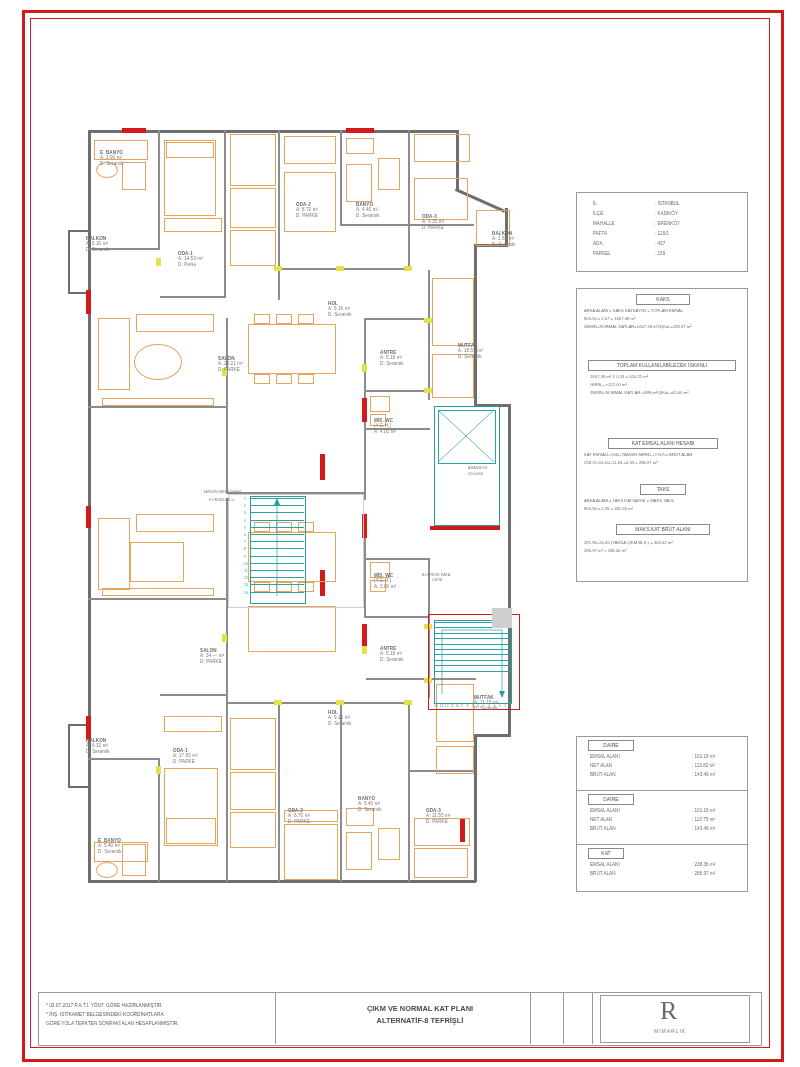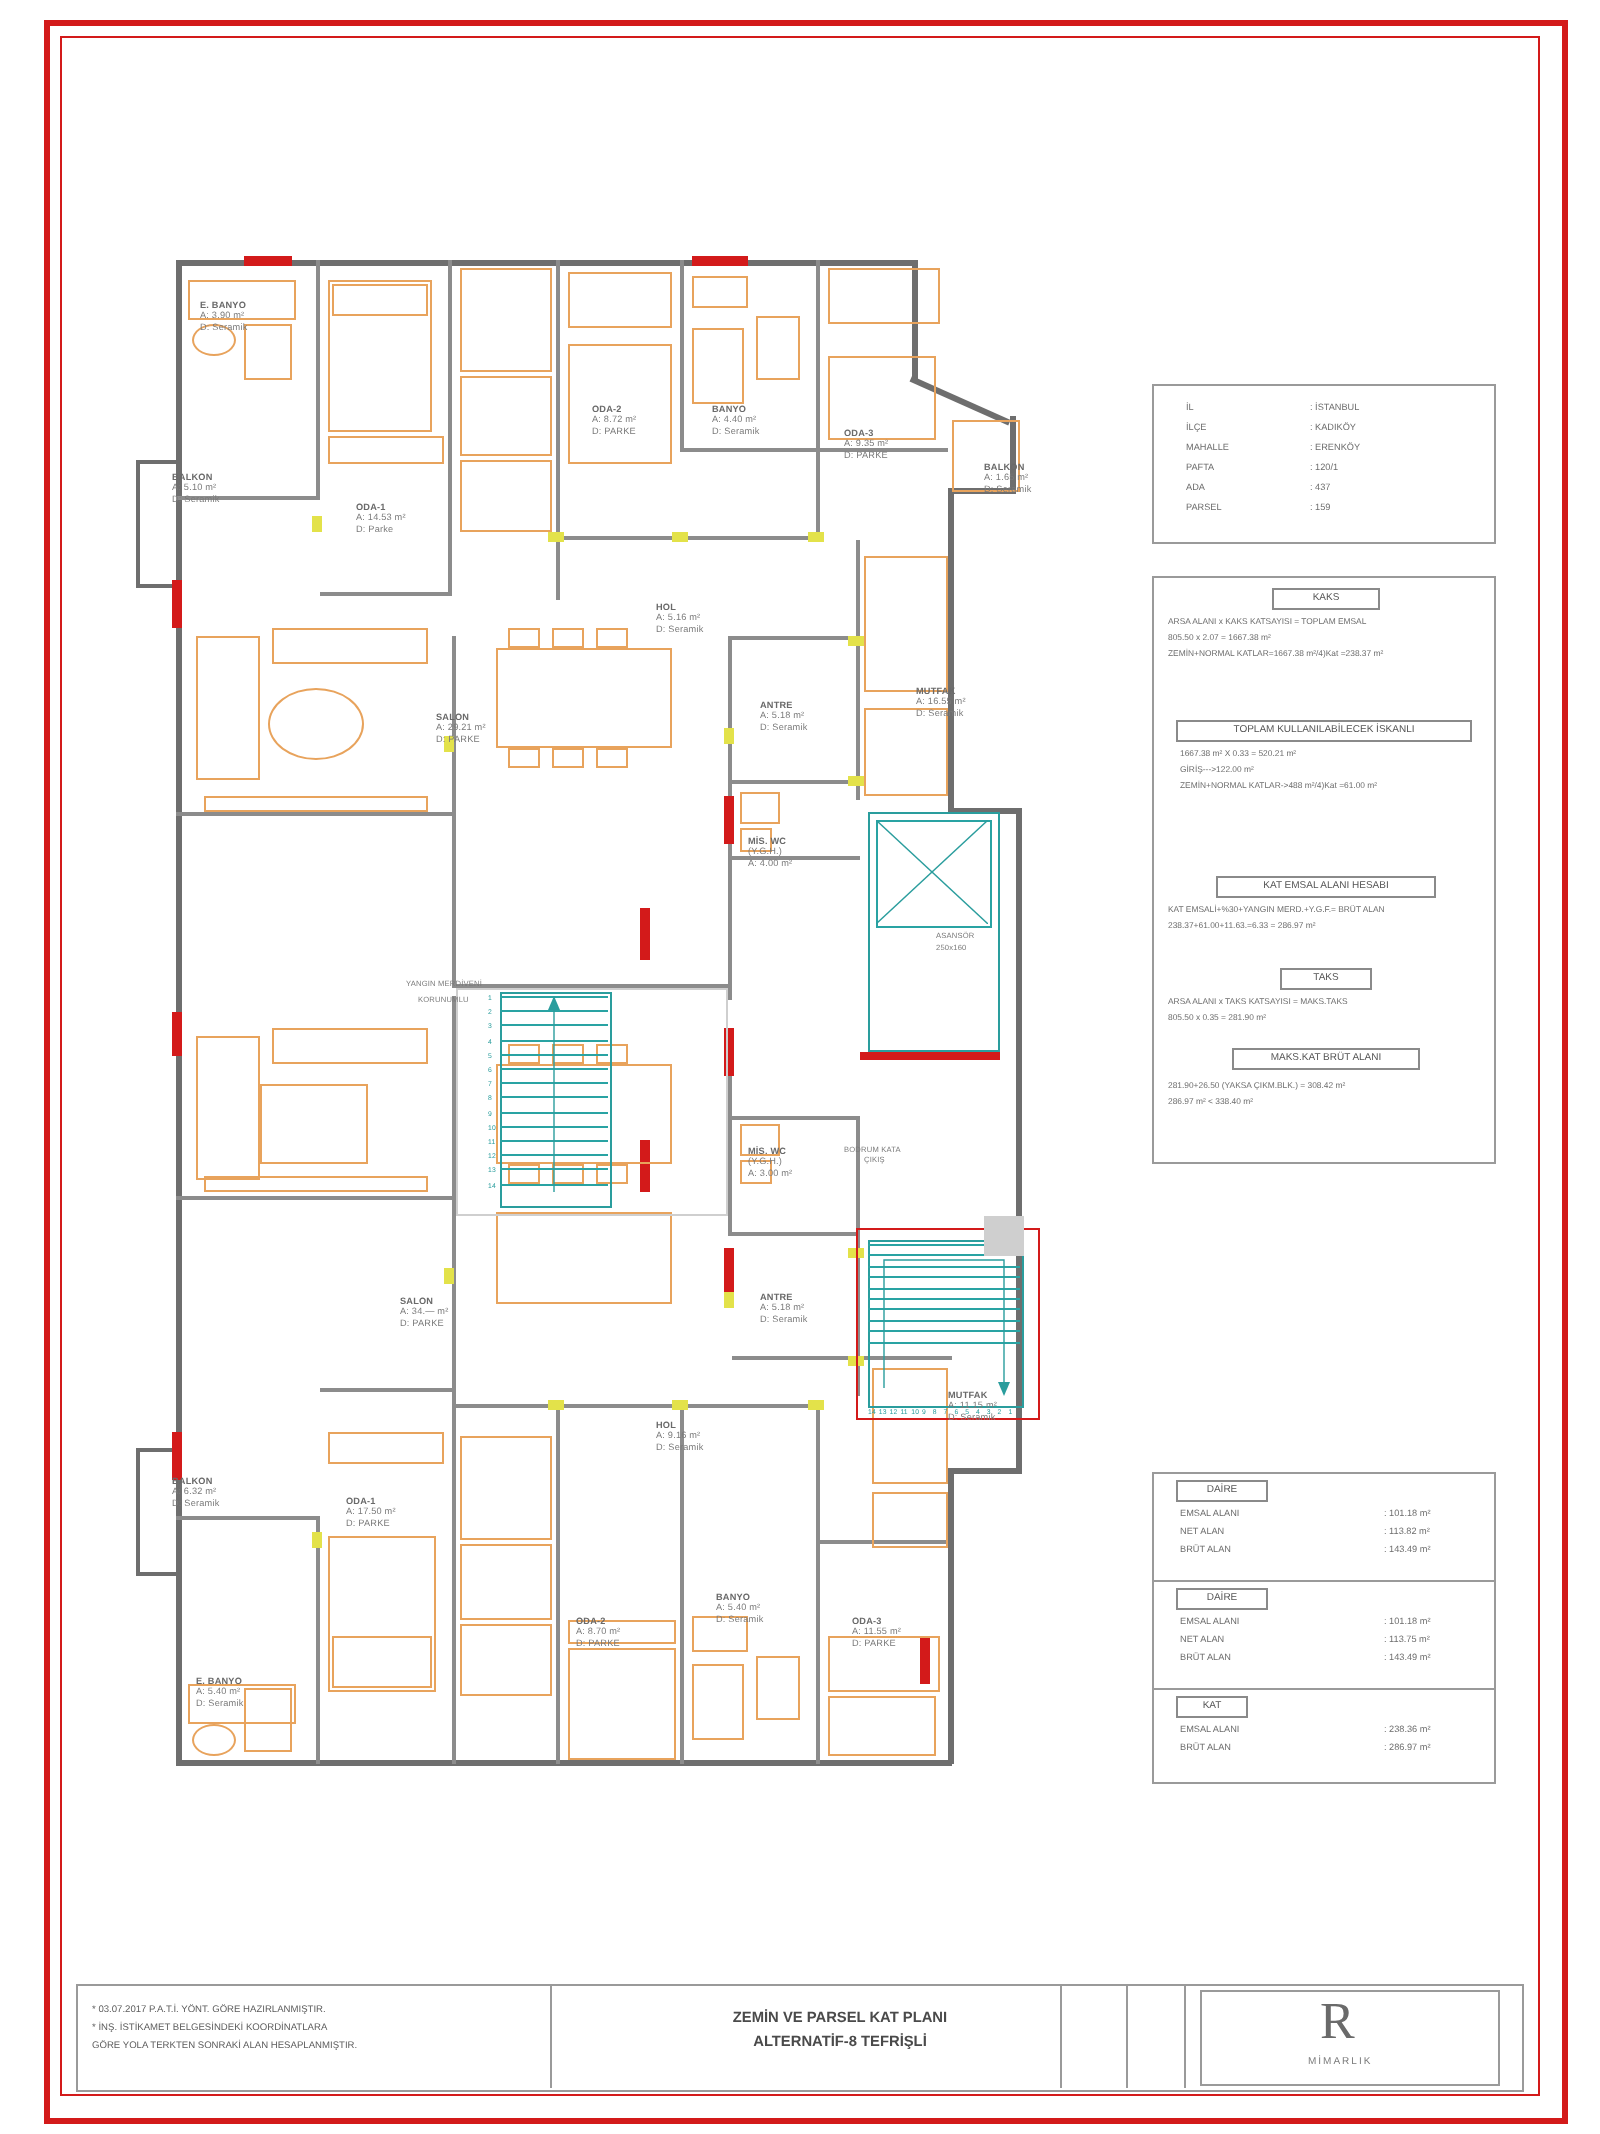--- a/index.html
+++ b/index.html
@@ -365,21 +365,21 @@
   <div class="tb" style="left:275px;top:992px;width:1px;height:52px;border-width:0 0 0 1px;"></div>
   <div class="tb" style="left:530px;top:992px;width:1px;height:52px;border-width:0 0 0 1px;"></div>
   <div class="tb" style="left:563px;top:992px;width:1px;height:52px;border-width:0 0 0 1px;"></div>
   <div class="tb" style="left:592px;top:992px;width:1px;height:52px;border-width:0 0 0 1px;"></div>
 
   <div id="notes-block">
       <div class="tbtxt" style="left: 46px; top: 1002px; font-size: 4.8px;">* 03.07.2017 P.A.T.İ. YÖNT. GÖRE HAZIRLANMIŞTIR.</div>
       <div class="tbtxt" style="left: 46px; top: 1011px; font-size: 4.8px;">* İNŞ. İSTİKAMET BELGESİNDEKİ KOORDİNATLARA</div>
       <div class="tbtxt" style="left: 46px; top: 1020px; font-size: 4.8px;">GÖRE YOLA TERKTEN SONRAKİ ALAN HESAPLANMIŞTIR.</div>
     </div>
-  <div class="tbtitle" style="left:330px;top:1004px;width:180px;">ZEMİN VE PARSEL KAT PLANI</div>
+  <div class="tbtitle" style="left:330px;top:1004px;width:180px;">ÇIKM VE NORMAL KAT PLANI</div>
   <div class="tbtitle" style="left:330px;top:1016px;width:180px;">ALTERNATİF-8 TEFRİŞLİ</div>
 
   <div class="tb" style="left:600px;top:995px;width:148px;height:46px;"></div>
   <div class="logoR" style="left:660px;top:996px;">R</div>
   <div class="logotxt" style="left:654px;top:1028px;">MİMARLIK</div>
 </div>
 
 <div class="btxt small" style="left: 584px; top: 308px;">ARSA ALANI x KAKS KATSAYISI  = TOPLAM EMSAL</div>
 <div class="btxt small" style="left: 584px; top: 316px;">805.50 x 2.07                         = 1667.38 m²</div>
 <div class="btxt small" style="left: 584px; top: 324px;">ZEMİN+NORMAL KATLAR=1667.38 m²/4)Kat =238.37 m²</div>

